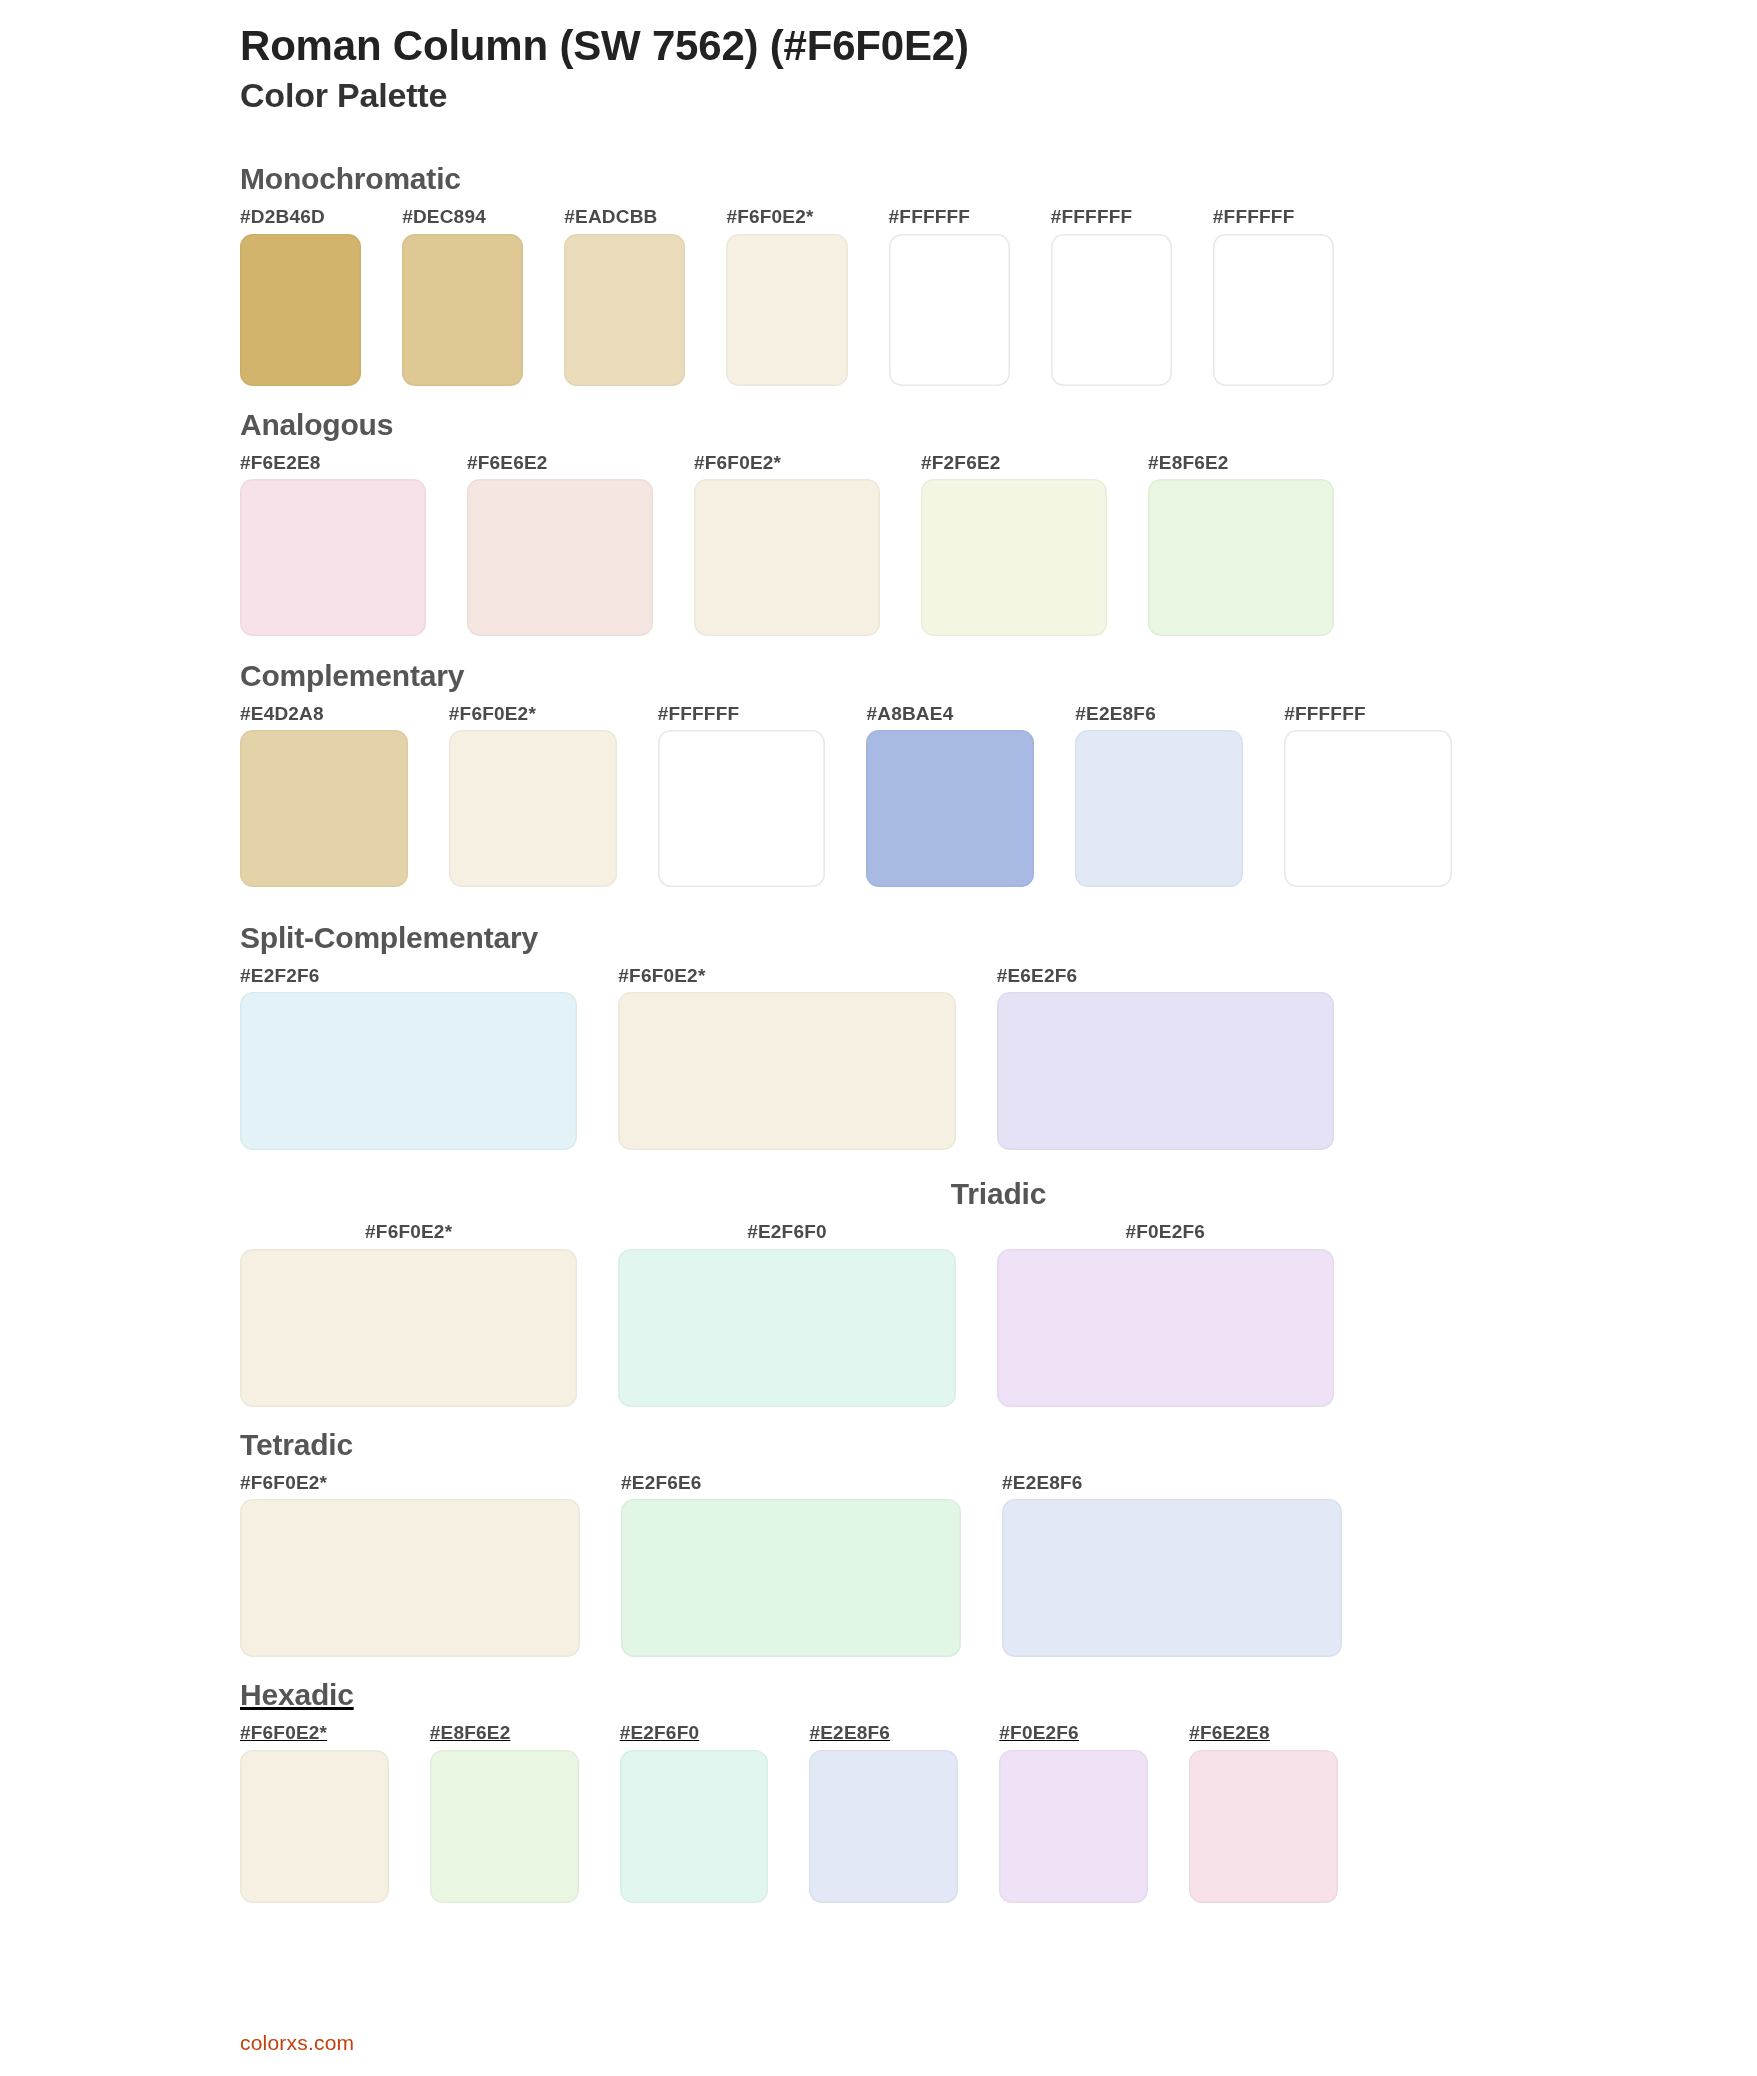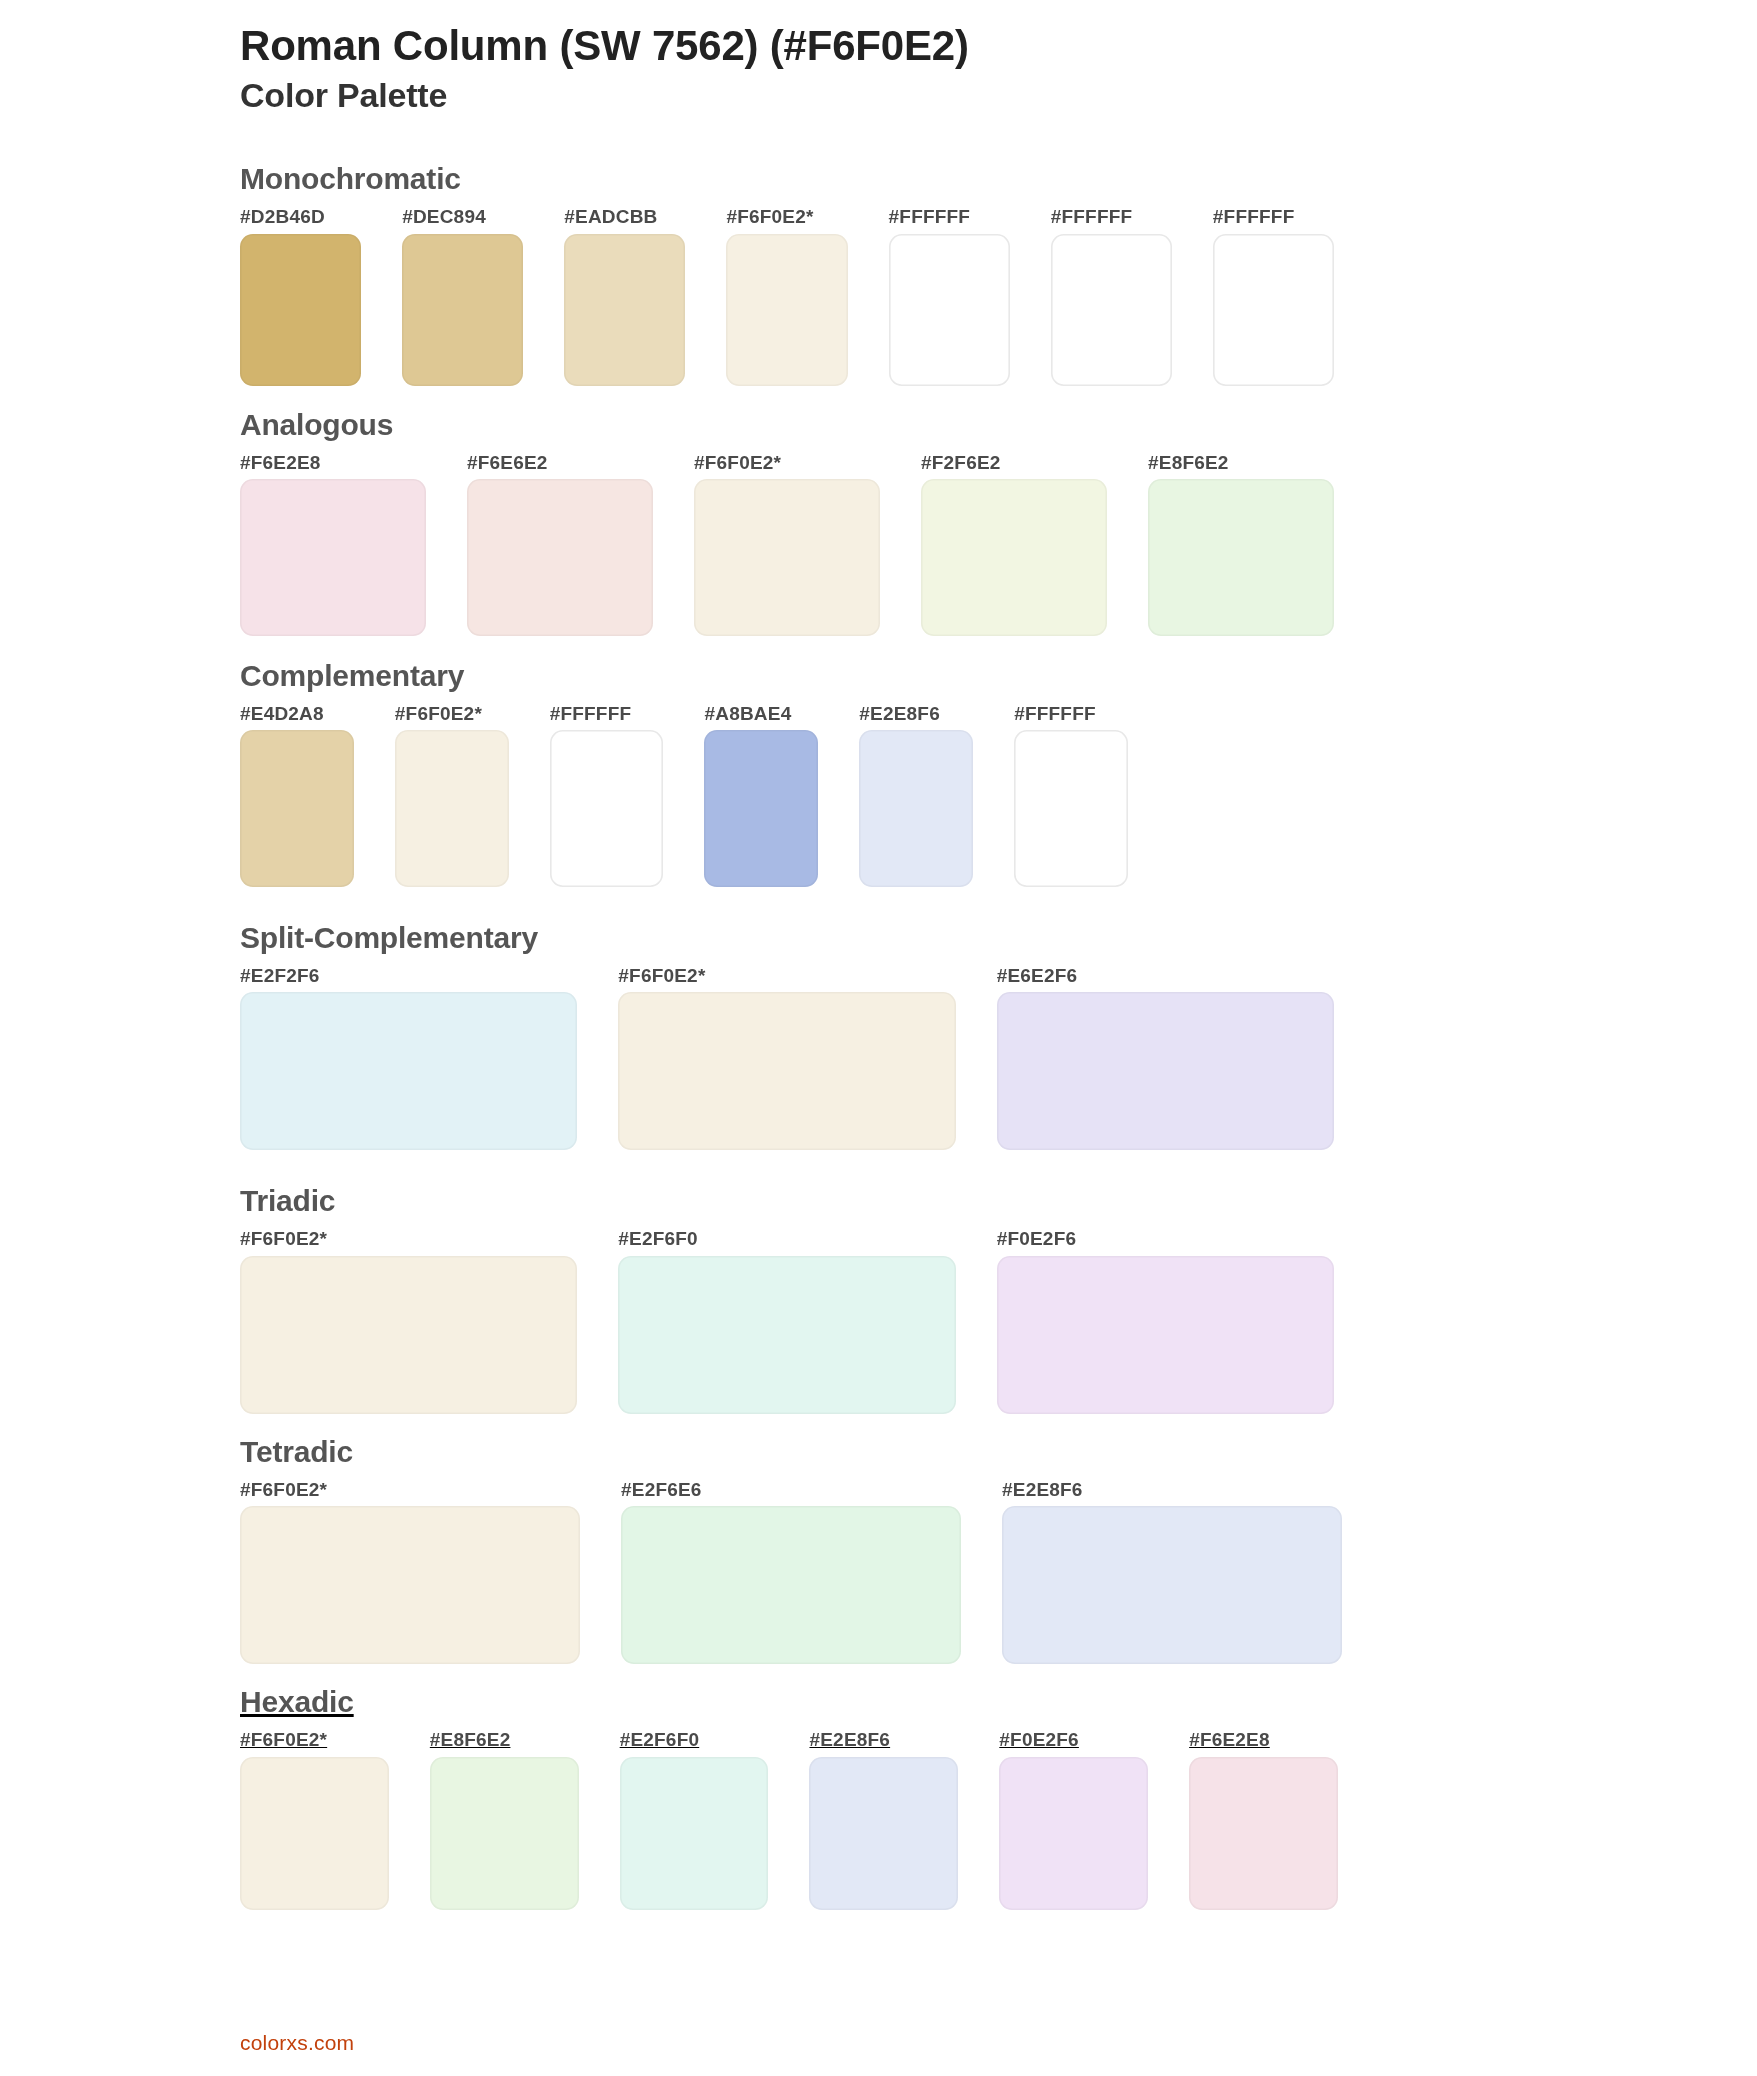--- a/index.html
+++ b/index.html
@@ -69,21 +69,21 @@
   .h-comp   .swatch-chip { height:157px; }
   .h-split  .swatch-chip { height:158px; }
   .h-tri    .swatch-chip { height:158px; }
   .h-tetra  .swatch-chip { height:158px; }
   .h-hexa   .swatch-chip { height:153px; }
 
   
   .sec-ana   { margin-top:22.4px; }
   .sec-comp  { margin-top:22.4px; }
   .sec-split { margin-top:34px; }
-  .sec-tri   { margin-top:34px; }
+  .sec-tri   { margin-top:27px;text-align:center; }
   .sec-tetra { margin-top:16px; }
   .sec-hexa  { margin-top:12.8px;text-decoration:underline; }
 
   
   .footer {
     position:absolute;
     left:240px;
     bottom:22.4px;
     font-size:21px;
     font-weight:normal;
@@ -156,21 +156,21 @@
         </div>
         <div class="swatch-col" style="flex:1 1 0">
           <div class="swatch-label">#E8F6E2</div>
           <div class="swatch-chip" style="background-color: rgb(232, 246, 226); box-shadow: rgba(0, 0, 0, 0.035) 0px 0px 0px 1.6px inset;"></div>
         </div>
       </div>
     </section>
 
     <section class="section h-comp sec-comp">
       <div class="section-heading">Complementary</div>
-      <div class="swatch-row" style="width:888px">
+      <div class="swatch-row" style="width:1212px">
         <div class="swatch-col" style="flex:1 1 0">
           <div class="swatch-label">#E4D2A8</div>
           <div class="swatch-chip" style="background-color: rgb(228, 210, 168); box-shadow: rgba(0, 0, 0, 0.035) 0px 0px 0px 1.6px inset;"></div>
         </div>
         <div class="swatch-col" style="flex:1 1 0">
           <div class="swatch-label">#F6F0E2*</div>
           <div class="swatch-chip" style="background-color: rgb(246, 240, 226); box-shadow: rgba(0, 0, 0, 0.035) 0px 0px 0px 1.6px inset;"></div>
         </div>
         <div class="swatch-col" style="flex:1 1 0">
           <div class="swatch-label">#FFFFFF</div>

